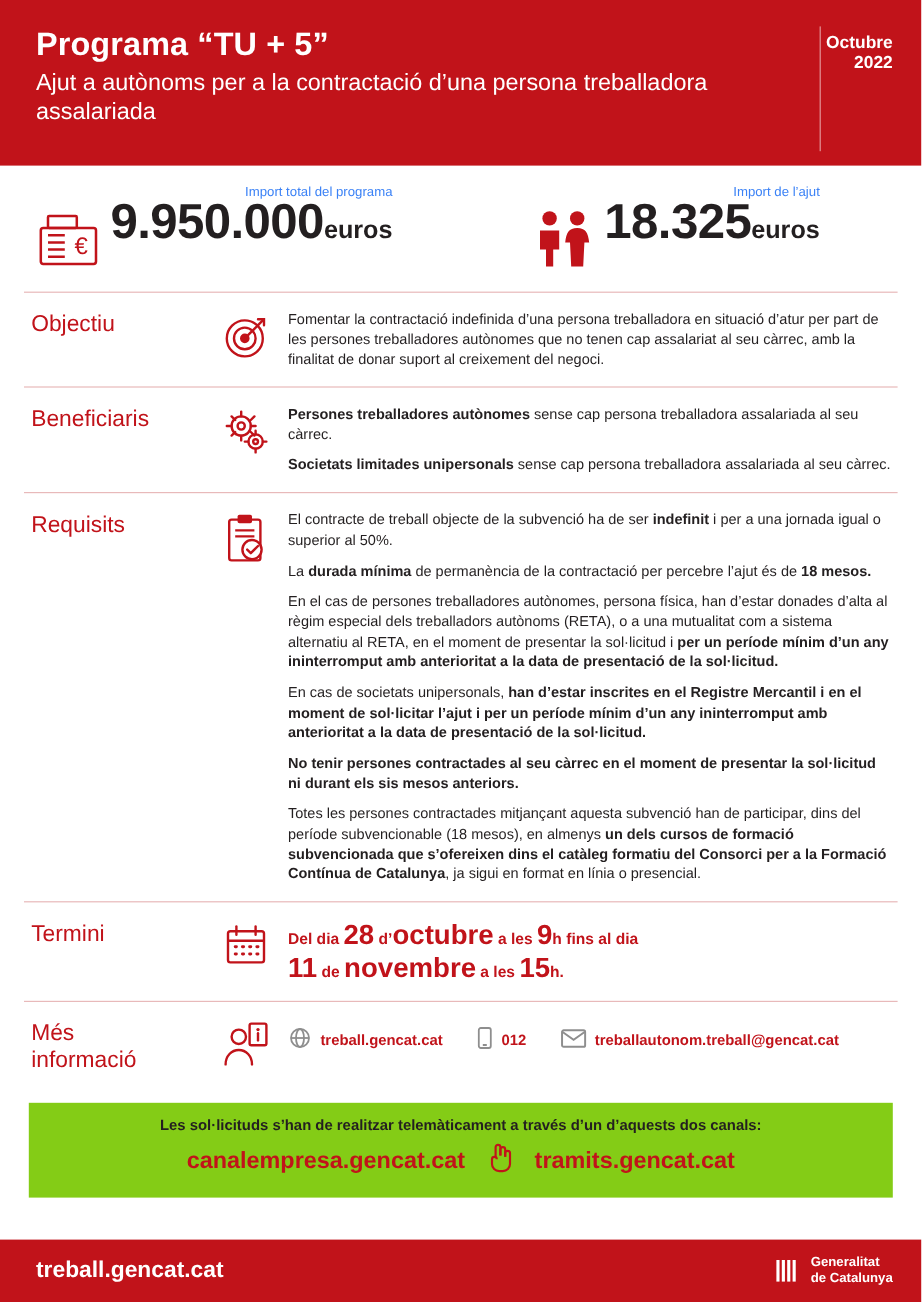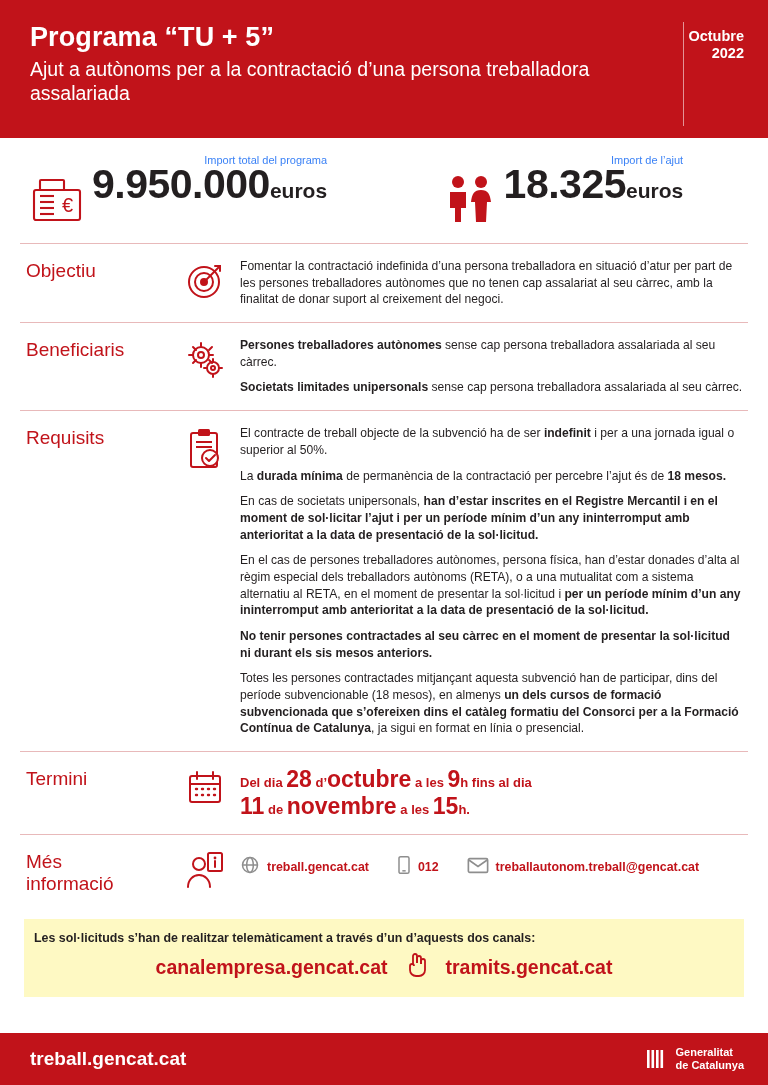--- a/index.html
+++ b/index.html
@@ -139,21 +139,22 @@
   }
   .contact .ctext {
     color: #c1131a;
     font-weight: bold;
     font-size: 12.4px;
   }
 
   
   .greybox {
     margin: 10px 24px 0 24px;
-    background: #fef9c3;
+    background: #84cc16;
+    text-align: center;
     padding: 12px 10px 14px 10px;
   }
   .greybox .gtitle {
     font-size: 12.4px;
     font-weight: bold;
     color: #231f20;
     margin-bottom: 6px;
   }
   .greybox .links {
     display: flex;
@@ -277,22 +278,22 @@
           <rect x="14" y="2" width="12" height="7" rx="1.5" fill="#c1131a" stroke="none"></rect>
           <line x1="12" y1="15" x2="28" y2="15"></line>
           <line x1="12" y1="20" x2="28" y2="20"></line>
           <circle cx="26" cy="31" r="8" fill="#fff"></circle>
           <path d="M22 31l3 3 6-6" stroke-linecap="round" stroke-linejoin="round"></path>
         </svg>
       </div>
       <div class="body">
         <p><span>El contracte de treball objecte de la subvenció ha de ser </span><b>indefinit</b><span> i per a una jornada igual o superior al 50%.</span></p>
         <p><span>La </span><b>durada mínima</b><span> de permanència de la contractació per percebre l’ajut és de </span><b>18 mesos.</b></p>
+        <p><span>En el cas de persones treballadores autònomes, persona física, han d’estar donades d’alta al règim especial dels treballadors autònoms (RETA), o a una mutualitat com a sistema alternatiu al RETA, en el moment de presentar la sol·licitud i </span><b>per un període mínim d’un any ininterromput amb anterioritat a la data de presentació de la sol·licitud.</b></p>
         <p><span>En cas de societats unipersonals, </span><b>han d’estar inscrites en el Registre Mercantil i en el moment de sol·licitar l’ajut i per un període mínim d’un any ininterromput amb anterioritat a la data de presentació de la sol·licitud.</b></p>
-        <p><span>En el cas de persones treballadores autònomes, persona física, han d’estar donades d’alta al règim especial dels treballadors autònoms (RETA), o a una mutualitat com a sistema alternatiu al RETA, en el moment de presentar la sol·licitud i </span><b>per un període mínim d’un any ininterromput amb anterioritat a la data de presentació de la sol·licitud.</b></p>
         <p><b>No tenir persones contractades al seu càrrec en el moment de presentar la sol·licitud ni durant els sis mesos anteriors.</b></p>
         <p><span>Totes les persones contractades mitjançant aquesta subvenció han de participar, dins del període subvencionable (18 mesos), en almenys </span><b>un dels cursos de formació subvencionada que s’ofereixen dins el catàleg formatiu del Consorci per a la Formació Contínua de Catalunya</b><span>, ja sigui en format en línia o presencial.</span></p>
       </div>
     </div>
 
     <div class="sec">
       <div class="label">Termini</div>
       <div class="ico">
         <svg width="42" height="40" viewBox="0 0 42 40" fill="none" stroke="#c1131a" stroke-width="2">
           <rect x="6" y="8" width="30" height="26" rx="2"></rect>

